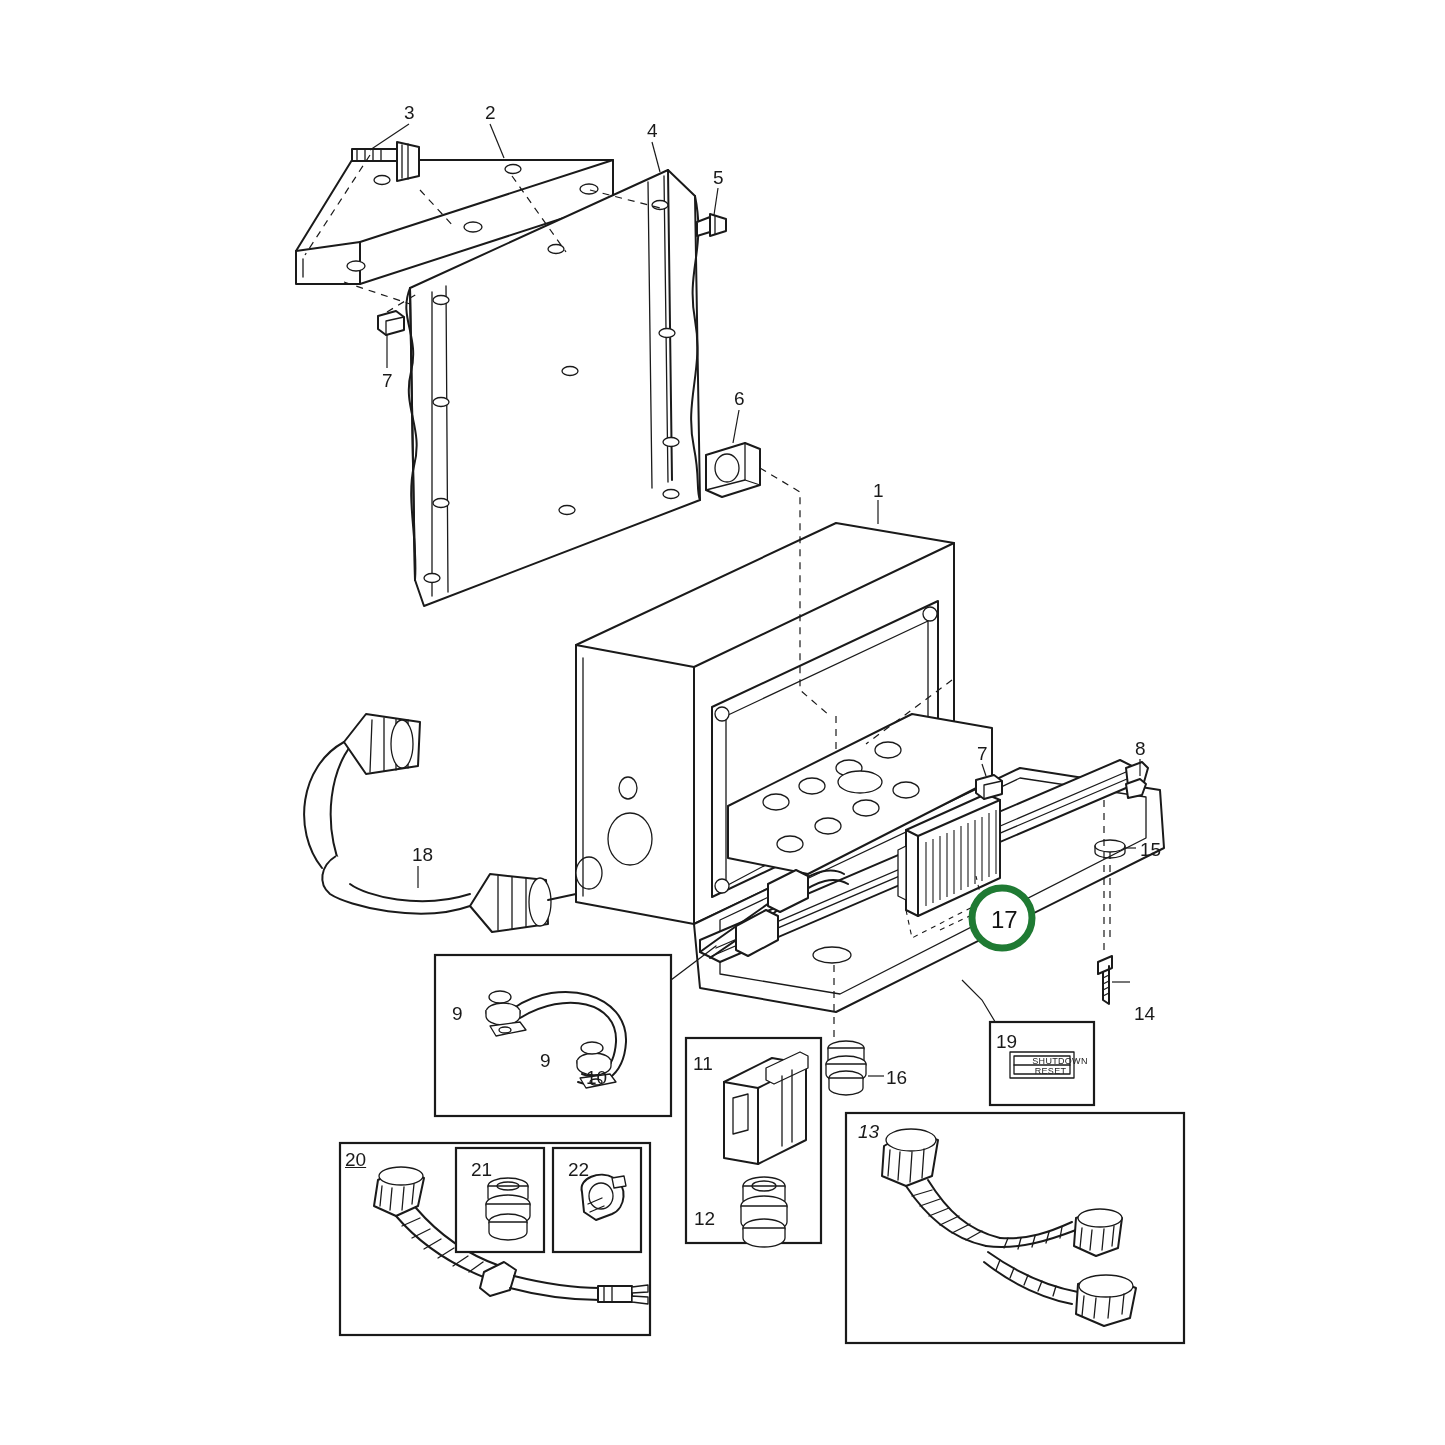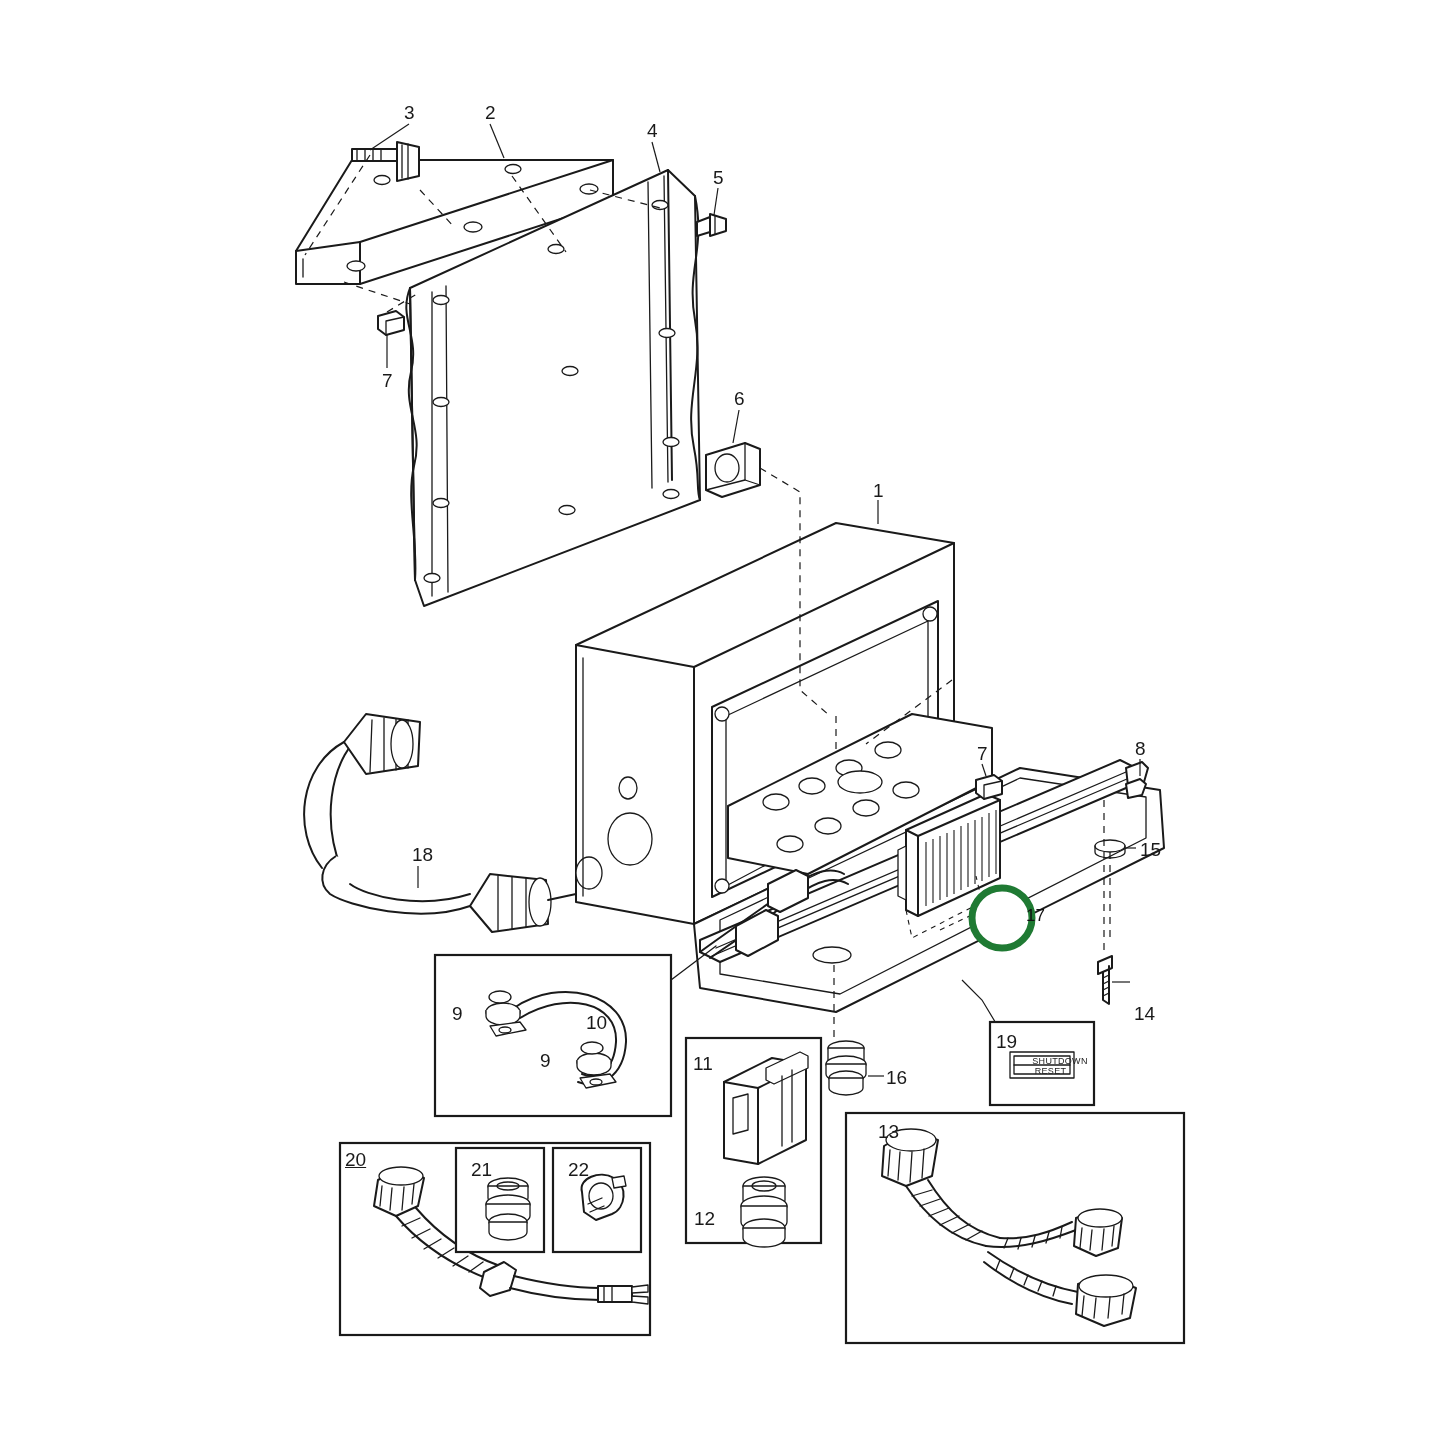--- a/index.html
+++ b/index.html
@@ -31,26 +31,25 @@
     font-family: "Liberation Sans", sans-serif;
     font-size: 19px;
     color: #1a1a1a;
     line-height: 1;
     white-space: nowrap;
     user-select: none;
   }
   .highlight-label {
     position: absolute;
     font-family: "Liberation Sans", sans-serif;
-    font-size: 17px;
+    font-size: 24px;
     color: #111111;
     font-weight: normal;
     white-space: nowrap;
     user-select: none;
-    margin-left: 35px;
   }
   .plate-text {
     position: absolute;
     font-family: "Liberation Sans", sans-serif;
     font-size: 9px;
     color: #222;
     letter-spacing: 0.3px;
     white-space: nowrap;
     text-align: center;
     user-select: none;
@@ -472,24 +471,24 @@
   <div class="callout-label" style="left:485px; top:103px;">2</div>
   <div class="callout-label" style="left:404px; top:103px;">3</div>
   <div class="callout-label" style="left:647px; top:121px;">4</div>
   <div class="callout-label" style="left:713px; top:168px;">5</div>
   <div class="callout-label" style="left:734px; top:389px;">6</div>
   <div class="callout-label" style="left:382px; top:371px;">7</div>
   <div class="callout-label" style="left:977px; top:744px;">7</div>
   <div class="callout-label" style="left:1135px; top:739px;">8</div>
   <div class="callout-label" style="left:452px; top:1004px;">9</div>
   <div class="callout-label" style="left:540px; top:1051px;">9</div>
-  <div class="callout-label" style="left:586px; top:1013px;">10</div>
+  <div class="callout-label" style="left:586px; top:1068px;">10</div>
   <div class="callout-label" style="left:693px; top:1054px;">11</div>
   <div class="callout-label" style="left:694px; top:1209px;">12</div>
-  <div class="callout-label" style="left:878px; top:1122px;">13</div>
+  <div class="callout-label" style="left:858px; top:1122px;font-style:italic;">13</div>
   <div class="callout-label" style="left:1134px; top:1004px;">14</div>
   <div class="callout-label" style="left:1140px; top:840px;">15</div>
   <div class="callout-label" style="left:886px; top:1068px;">16</div>
   <div class="callout-label" style="left:996px; top:1032px;">19</div>
   <div class="callout-label" style="left:412px; top:845px;">18</div>
   <div class="callout-label" style="left:345px; top:1150px;text-decoration:underline;">20</div>
   <div class="callout-label" style="left:471px; top:1160px;">21</div>
   <div class="callout-label" style="left:568px; top:1160px;">22</div>
 
   <div class="highlight-label" style="left:991px; top:906px;">17</div>

